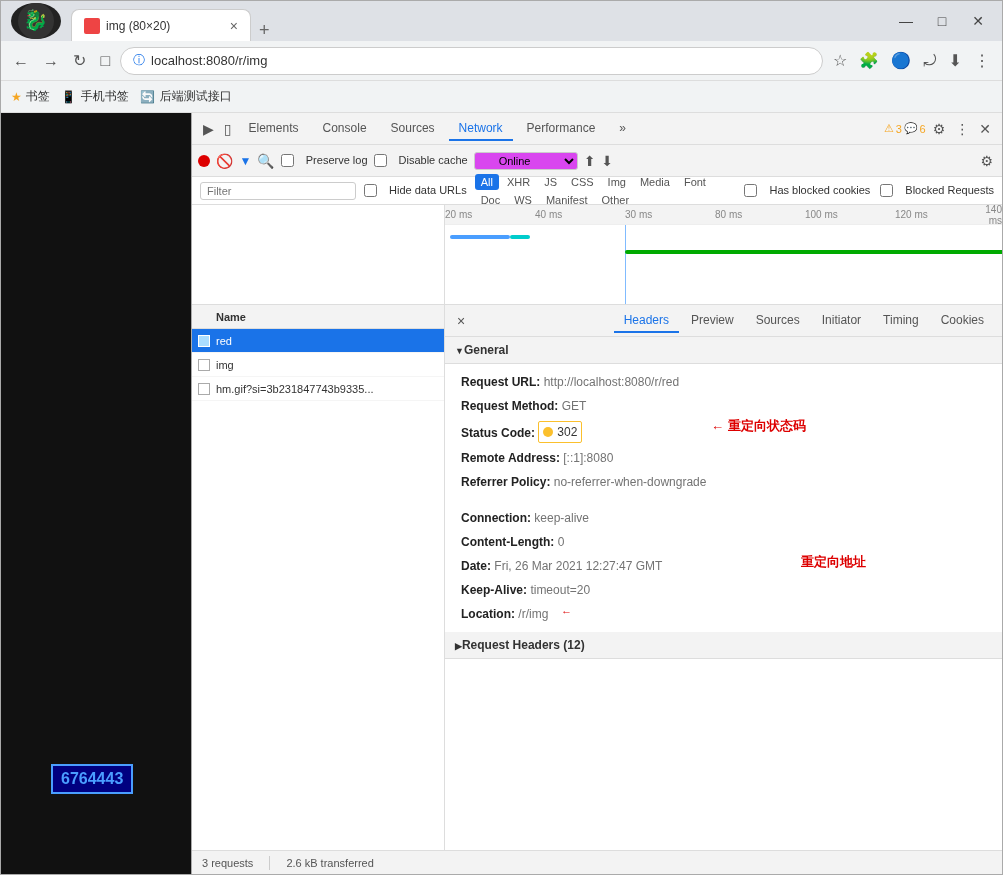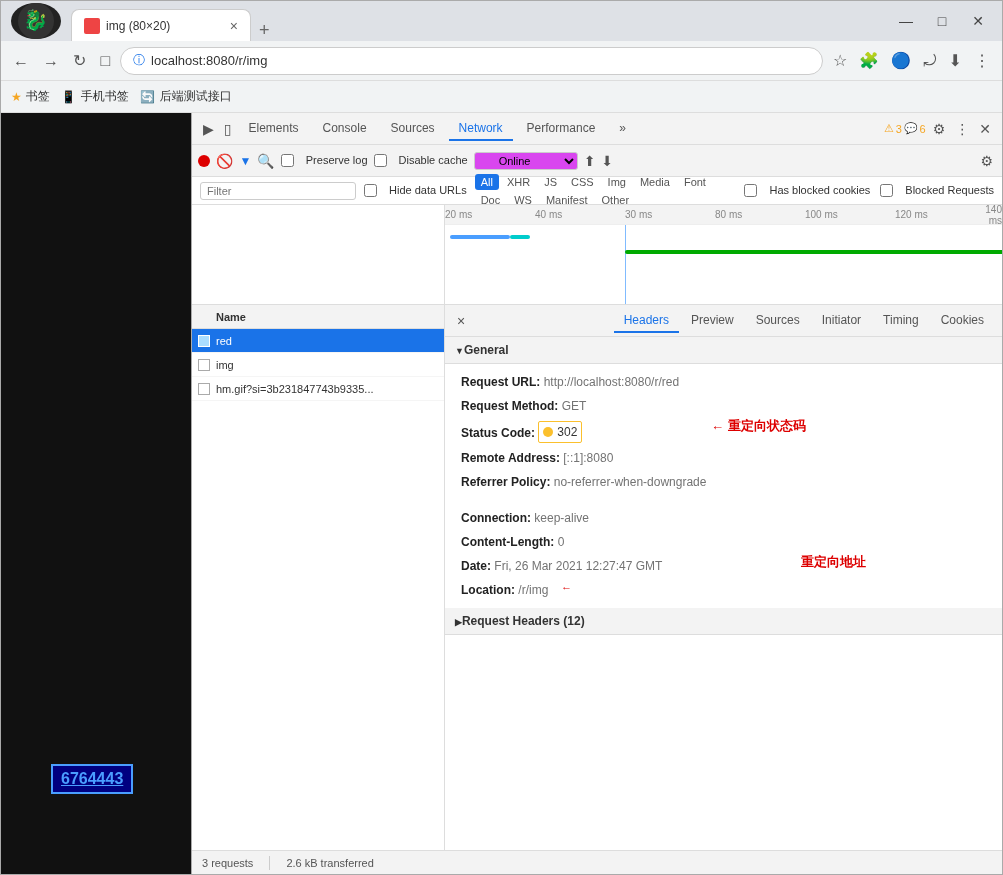--- a/index.html
+++ b/index.html
@@ -53,21 +53,21 @@
     
     .main-area { display: flex; flex: 1; overflow: hidden; }
 
     
     .webpage-panel {
       width: 190px; background: #111; flex-shrink: 0;
       display: flex; align-items: flex-end; padding-bottom: 80px;
       position: relative;
     }
     .webpage-link {
-      color: #4a9eff; text-decoration: underline; font-size: 16px; font-weight: bold;
+      color: #4a9eff; font-size: 16px; font-weight: bold;
       position: absolute; bottom: 80px; left: 50px;
       background: #000080; padding: 4px 8px; border: 2px solid #4a9eff;
     }
 
     
     .devtools-panel {
       flex: 1; display: flex; flex-direction: column; border-left: 1px solid #aaa;
       background: #fff; overflow: hidden;
     }
 
@@ -445,20 +445,24 @@
               </div>
               <div class="header-row">
                 <span class="header-key">Content-Length:</span>
                 <span class="header-val">0</span>
               </div>
               <div class="header-row" style="position:relative;">
                 <span class="header-key">Date:</span>
                 <span class="header-val">Fri, 26 Mar 2021 12:27:47 GMT</span>
                 <span style="position:absolute;left:340px;top:-2px;color:#d00;font-size:13px;font-weight:bold;white-space:nowrap;">重定向地址</span>
               </div>
+              <div class="header-row">
+                <span class="header-key">Keep-Alive:</span>
+                <span class="header-val">timeout=20</span>
+              </div>
               <div class="header-row" style="position:relative;">
                 <span class="header-key">Location:</span>
                 <span class="header-val">/r/img</span>
                 <span style="position:absolute;left:100px;top:0px;color:#d00;font-size:11px;white-space:nowrap;"> ←</span>
               </div>
             </div>
 
             <div class="section-header">
               <span class="tri-right"></span>
               <span>Request Headers (12)</span>

